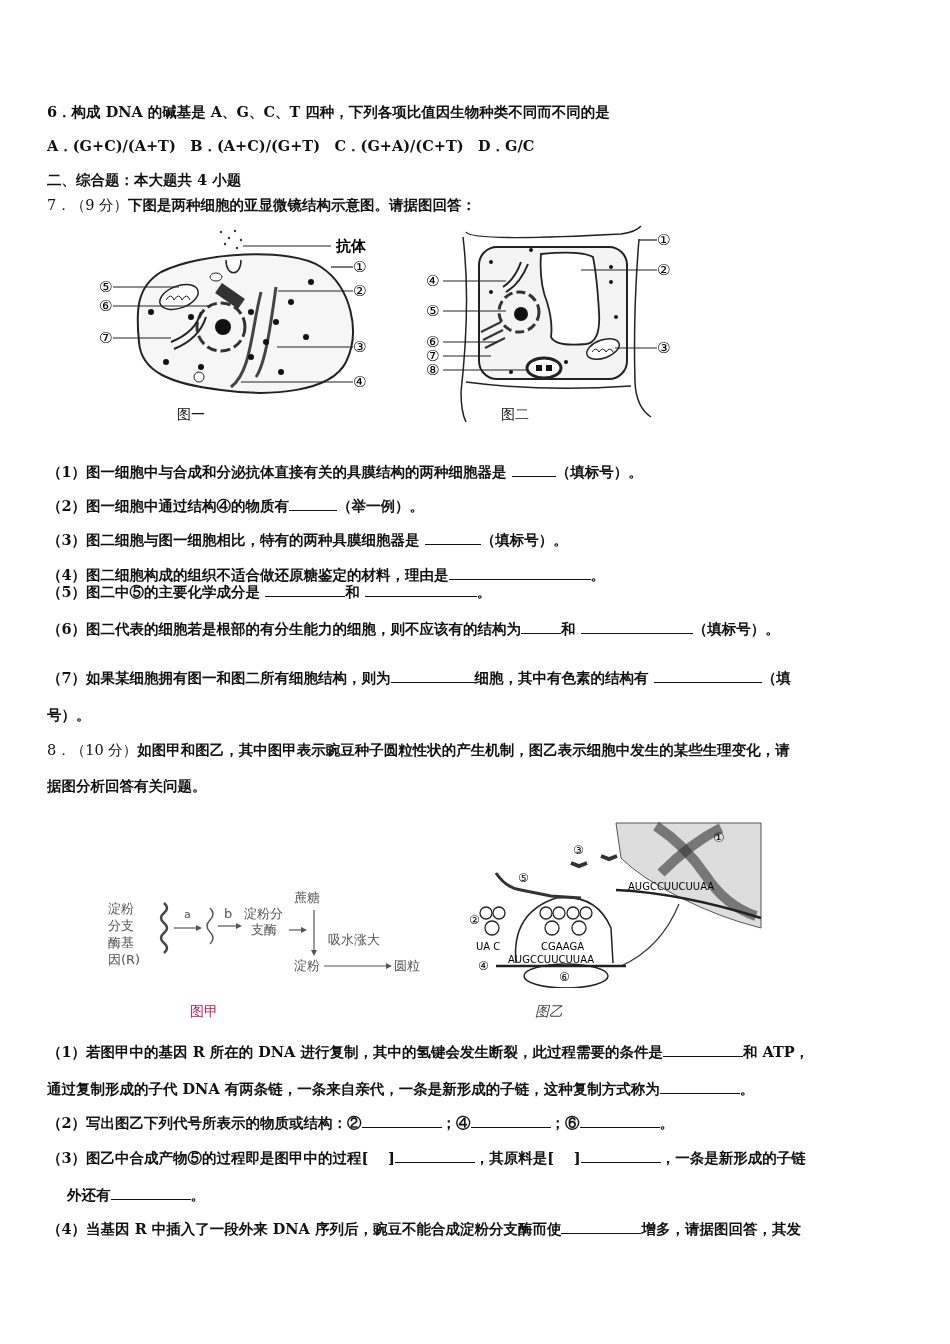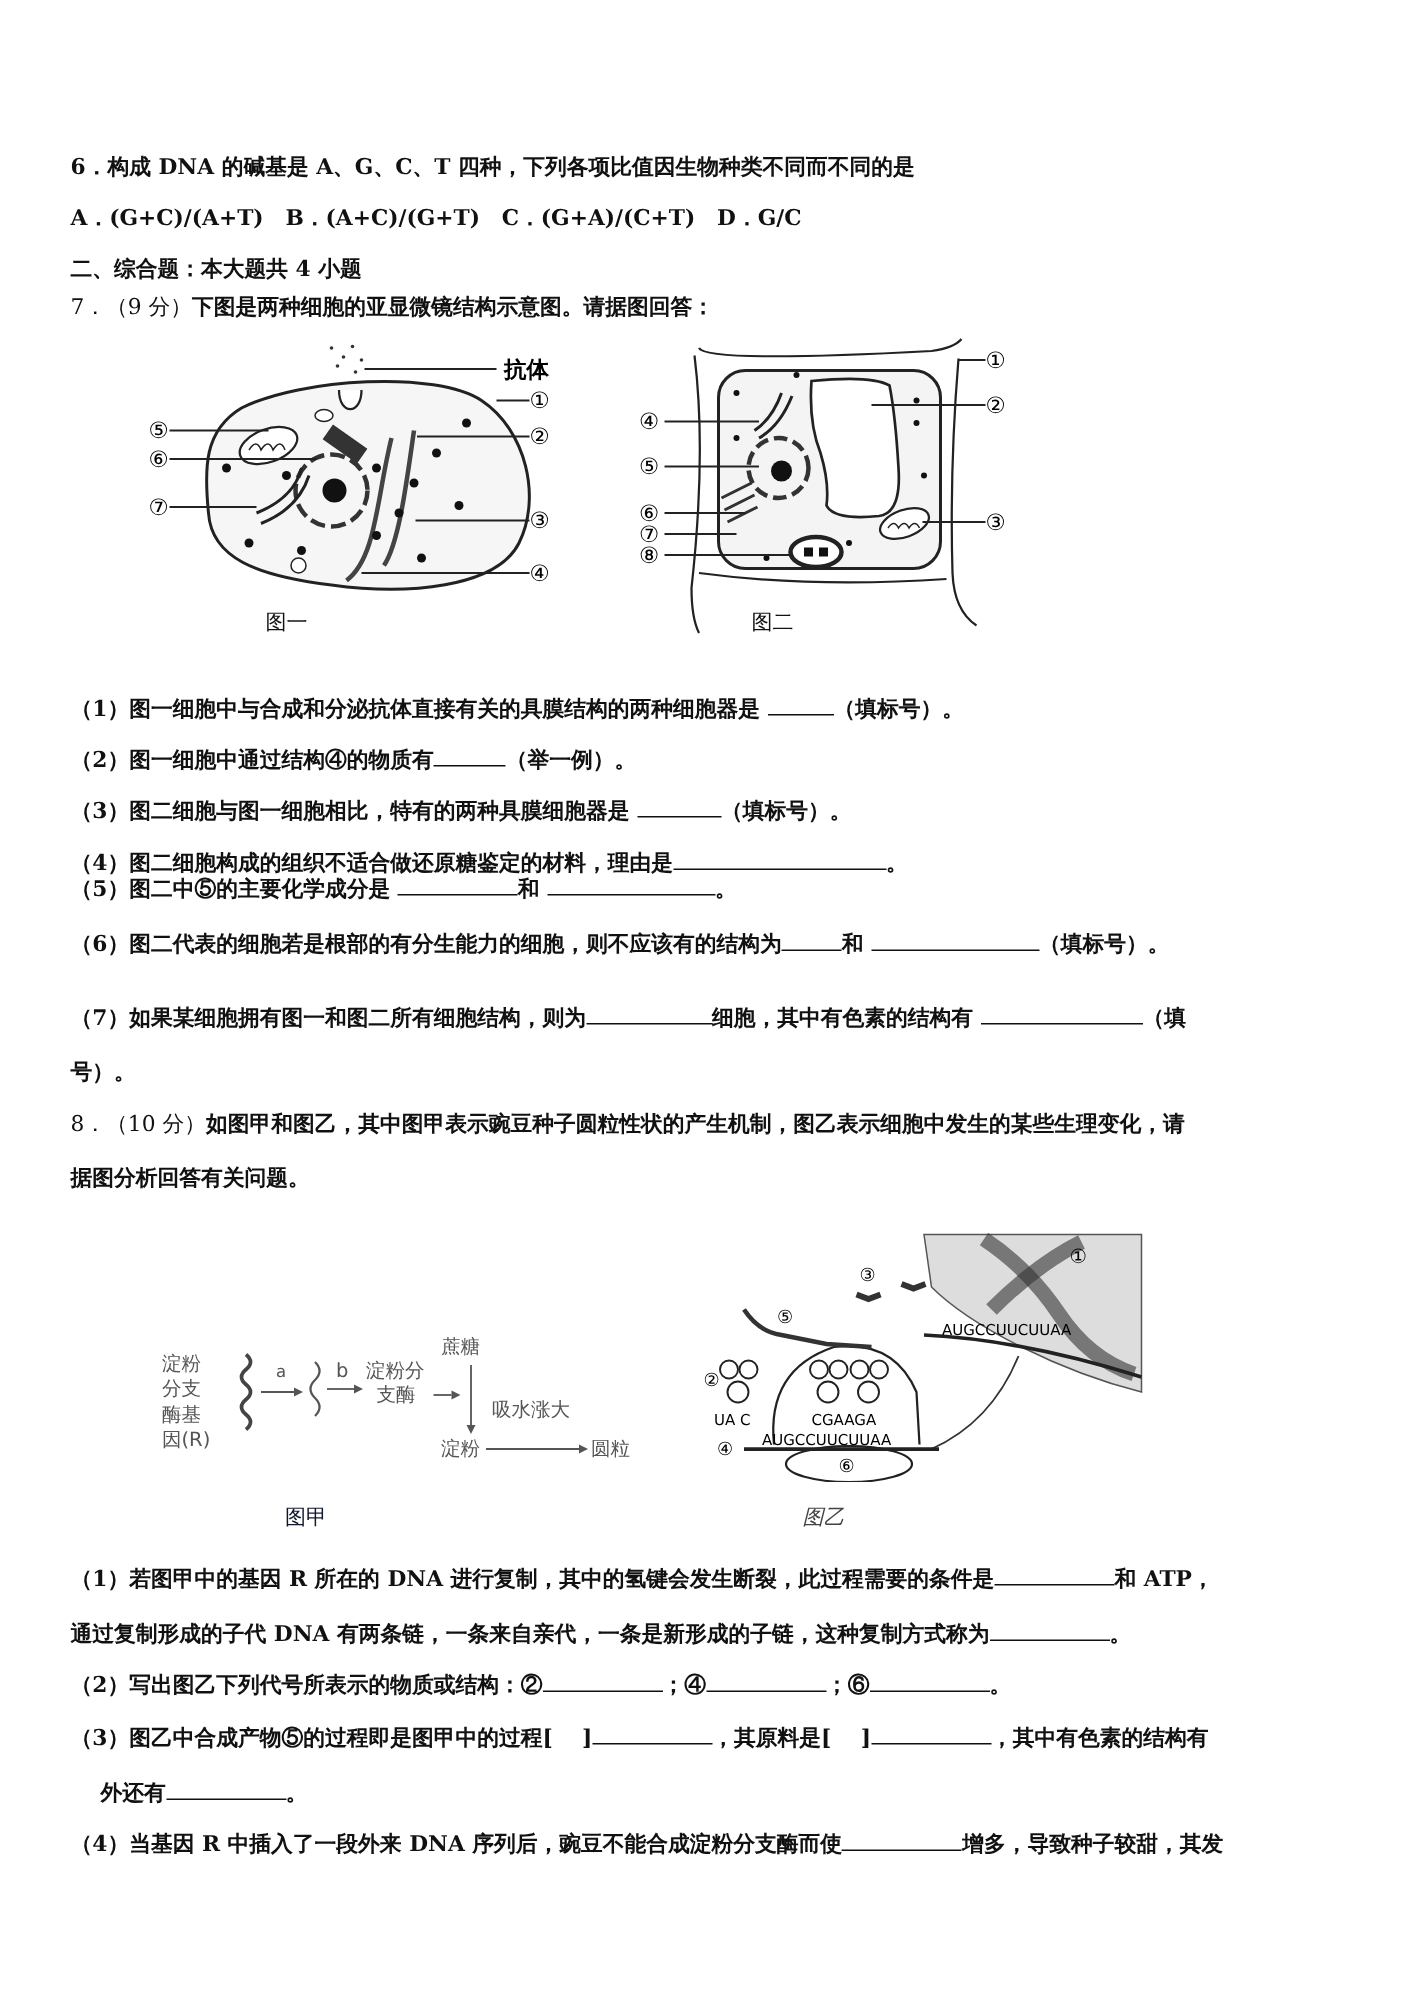--- a/index.html
+++ b/index.html
@@ -205,21 +205,21 @@
     <text x="198" y="24">蔗糖</text>
     <line x1="218" y1="32" x2="218" y2="72" stroke="#555" stroke-width="1.2"></line>
     <polygon points="215,72 218,78 221,72" fill="#555"></polygon>
     <text x="232" y="66">吸水涨大</text>
     <text x="198" y="92">淀粉</text>
     <line x1="228" y1="88" x2="290" y2="88" stroke="#555" stroke-width="1.2"></line>
     <polygon points="290,85 296,88 290,91" fill="#555"></polygon>
     <text x="298" y="92">圆粒</text>
   </svg>
 </div>
-<div class="caption" style="left:190px; top:1003px; color:#0f172a;">图甲</div>
+<div class="caption" style="left:190px; top:1003px; color:#be185d;">图甲</div>
 
 <div class="fig" style="left:425px; top:818px; width:310px; height:170px;">
   <svg width="310" height="170" viewBox="0 0 310 170">
 
     <path d="M155,5 L300,5 L300,110 Q260,100 220,80 Q180,60 160,40 Z" fill="#ddd" stroke="#555" stroke-width="1"></path>
     <path d="M195,8 q30,20 50,50 q20,30 50,40" fill="none" stroke="#333" stroke-width="10" stroke-opacity="0.6"></path>
     <path d="M200,55 q30,-30 60,-45" fill="none" stroke="#333" stroke-width="10" stroke-opacity="0.6"></path>
     <text x="252" y="24" font-size="13">①</text>
 
     <path d="M155,72 Q220,75 300,100" fill="none" stroke="#222" stroke-width="2.5"></path>
@@ -263,20 +263,20 @@
 <div class="line" style="top:1042px;">
   <span>（1）若图甲中的基因 R 所在的 DNA 进行复制，其中的氢键会发生断裂，此过程需要的条件是</span><span class="blank" style="width:80px;"></span><span>和 ATP，</span>
 </div>
 <div class="line" style="top:1079px;">
   <span>通过复制形成的子代 DNA 有两条链，一条来自亲代，一条是新形成的子链，这种复制方式称为</span><span class="blank" style="width:80px;"></span><span>。</span>
 </div>
 <div class="line" style="top:1113px;">
   <span>（2）写出图乙下列代号所表示的物质或结构：②</span><span class="blank" style="width:80px;"></span><span>；④</span><span class="blank" style="width:80px;"></span><span>；⑥</span><span class="blank" style="width:80px;"></span><span>。</span>
 </div>
 <div class="line" style="top:1148px;">
-  <span>（3）图乙中合成产物⑤的过程即是图甲中的过程[　 ]</span><span class="blank" style="width:80px;"></span><span>，其原料是[　 ]</span><span class="blank" style="width:80px;"></span><span>，其中有色素的结构有</span>
+  <span>（3）图乙中合成产物⑤的过程即是图甲中的过程[　 ]</span><span class="blank" style="width:80px;"></span><span>，其原料是[　 ]</span><span class="blank" style="width:80px;"></span><span>，一条是新形成的子链</span>
 </div>
 <div class="line" style="top:1185px;margin-left:20px;">
   <span>外还有</span><span class="blank" style="width:80px;"></span><span>。</span>
 </div>
 <div class="line" style="top:1219px;">
-  <span>（4）当基因 R 中插入了一段外来 DNA 序列后，豌豆不能合成淀粉分支酶而使</span><span class="blank" style="width:80px;"></span><span>增多，导致种子较甜，其发</span>
+  <span>（4）当基因 R 中插入了一段外来 DNA 序列后，豌豆不能合成淀粉分支酶而使</span><span class="blank" style="width:80px;"></span><span>增多，请据图回答，其发</span>
 </div>
 
 </body></html>

